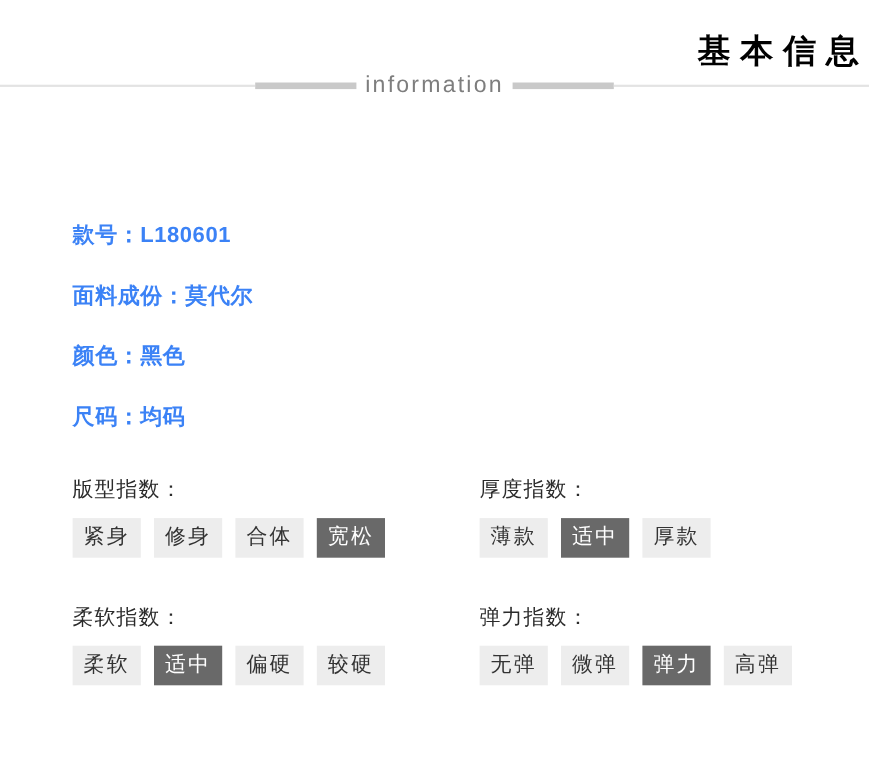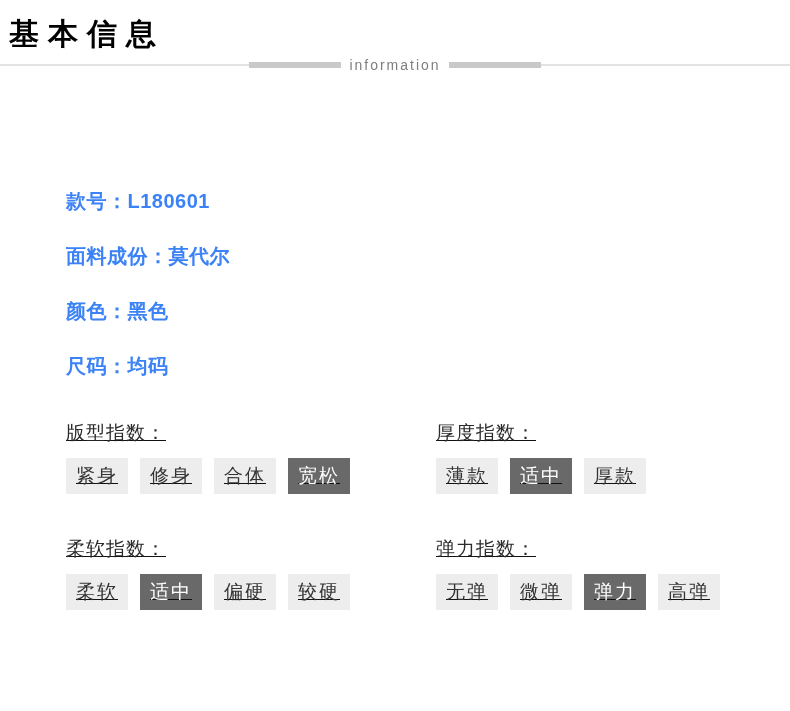--- a/index.html
+++ b/index.html
@@ -10,21 +10,21 @@
   }
   .page {
     position: relative;
     width: 790px;
     height: 711px;
     background: #ffffff;
     overflow: hidden;
   }
 
   
-  .header { padding-top: 18px; text-align: left; }
+  .header { padding-top: 31px; text-align: right; }
   .title {
     font-size: 30px;
     line-height: 31px;
     font-weight: 700;
     color: #000;
     letter-spacing: 9px;
     padding-left: 9px; 
   }
   .subrow {
     margin-top: 5px;
@@ -36,21 +36,21 @@
     flex: 1 1 auto;
     height: 2px;
     background: var(--divider-thin, #e3e3e3);
   }
   .line-thick {
     width: 92px;
     height: 6px;
     background: var(--divider-thick, #c9c9c9);
   }
   .subtitle {
-    font-size: 14px;
+    font-size: 21px;
     color: var(--subtitle-text, #7e7e7e);
     letter-spacing: 2px;
     margin: 0 8px;
     line-height: 22px;
   }
 
   
   .details { margin: 114px 0 0 66px; }
   .detail-row {
     font-size: 20px;
@@ -61,21 +61,20 @@
     letter-spacing: 0.5px;
   }
 
   
   .index-grid {
     margin: 44px 0 0 66px;
     display: grid;
     grid-template-columns: 370px auto;
     row-gap: 44px;
     justify-content: start;
-    text-decoration: underline;
   }
   .index-label {
     font-size: 19px;
     line-height: 22px;
     font-weight: 400;
     color: #2b2b2b;
     margin-bottom: 14px;
     letter-spacing: 1px;
   }
   .opts { display: flex; gap: 12px; }

